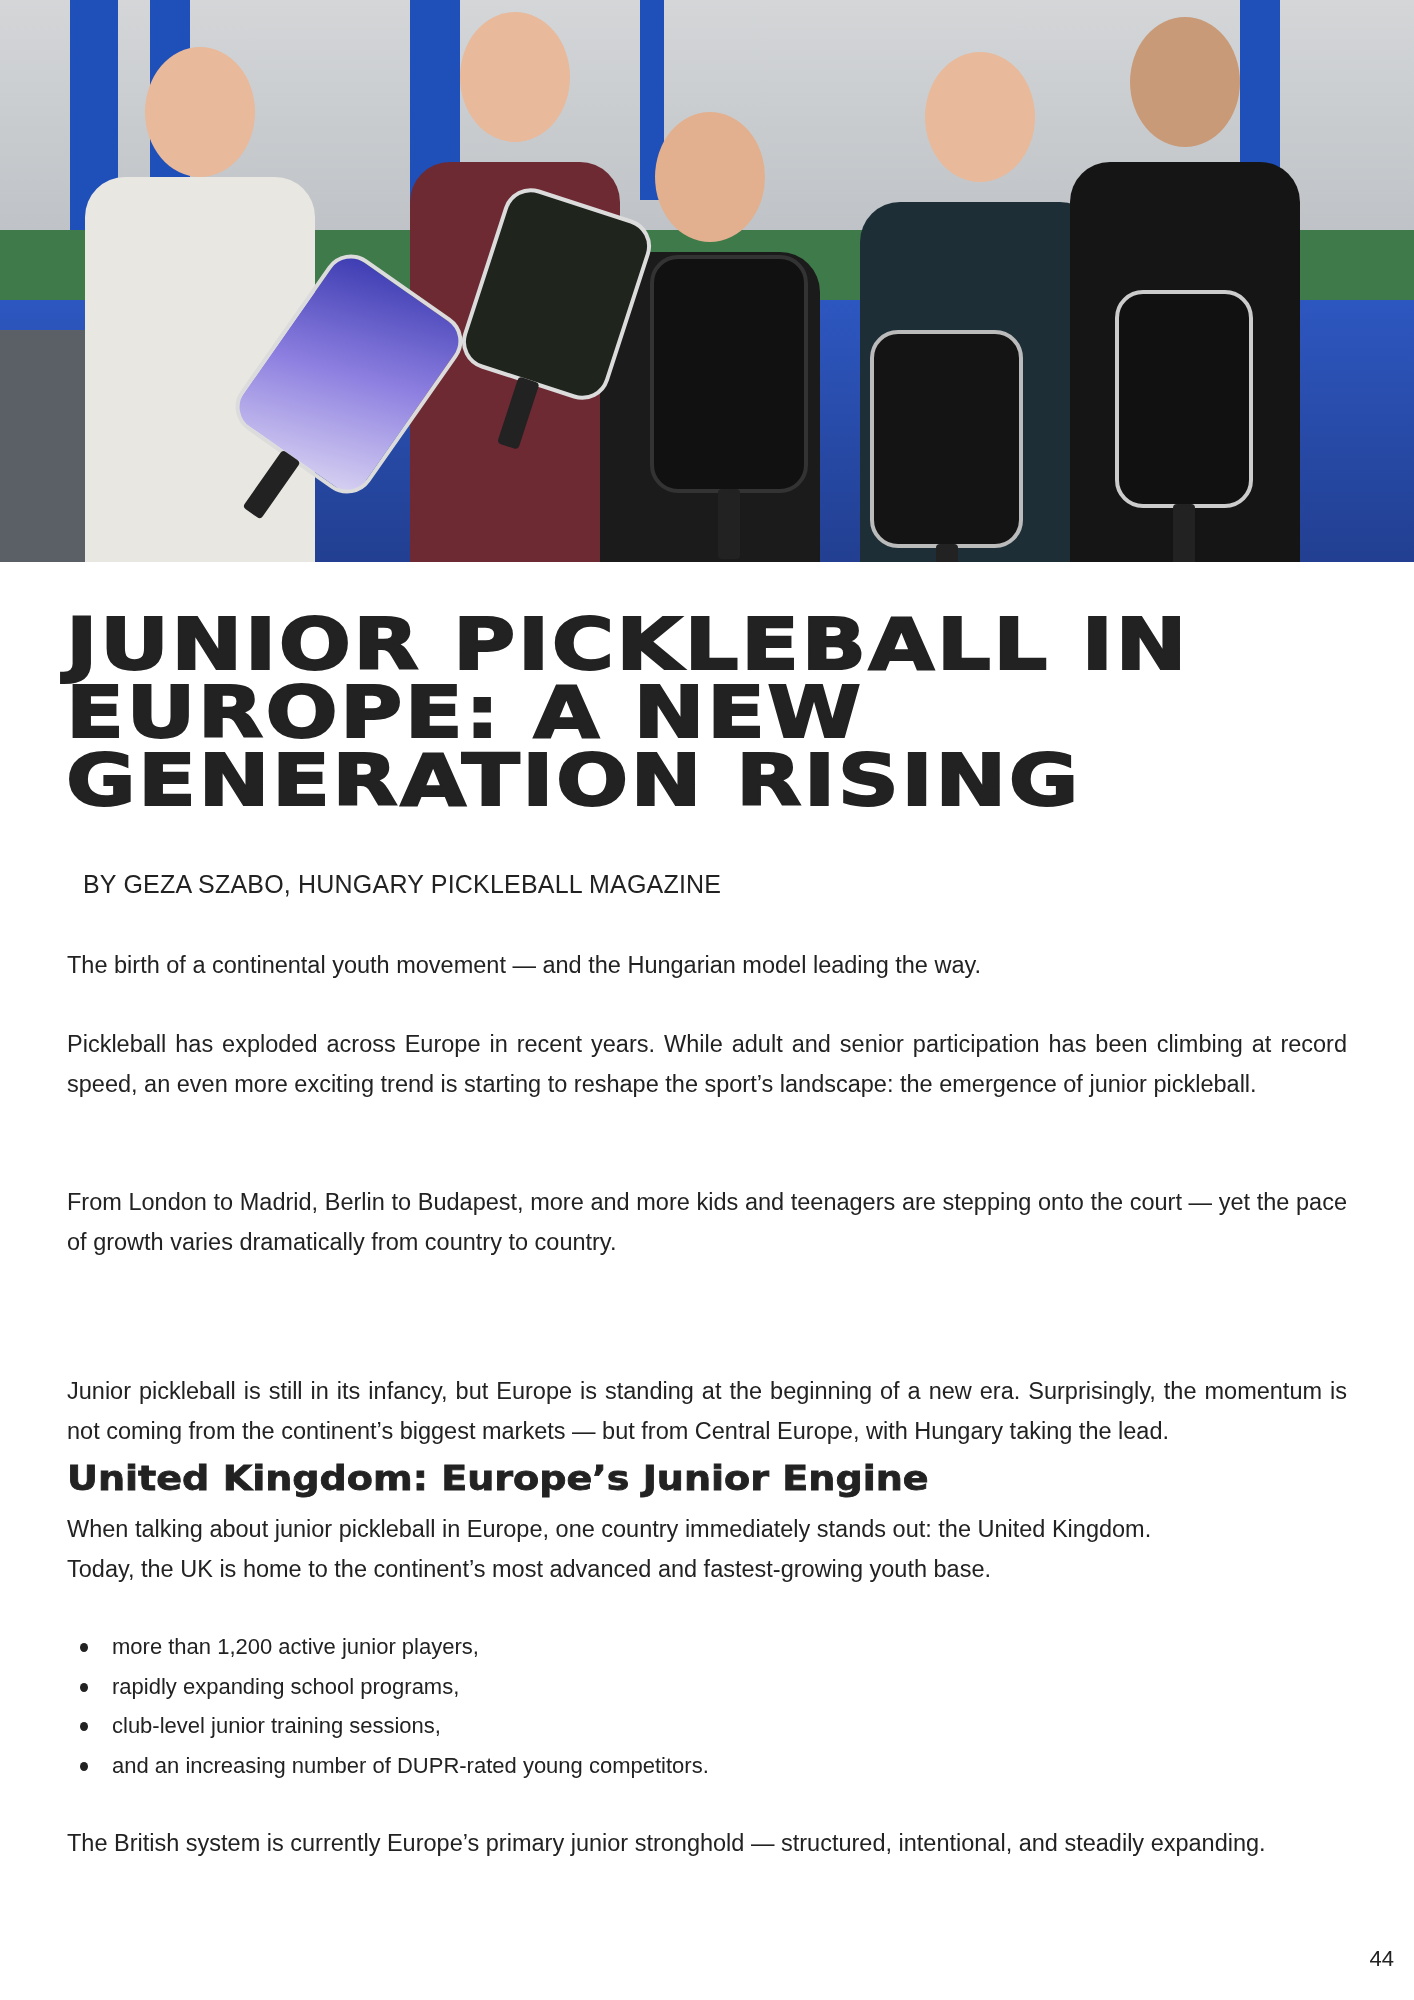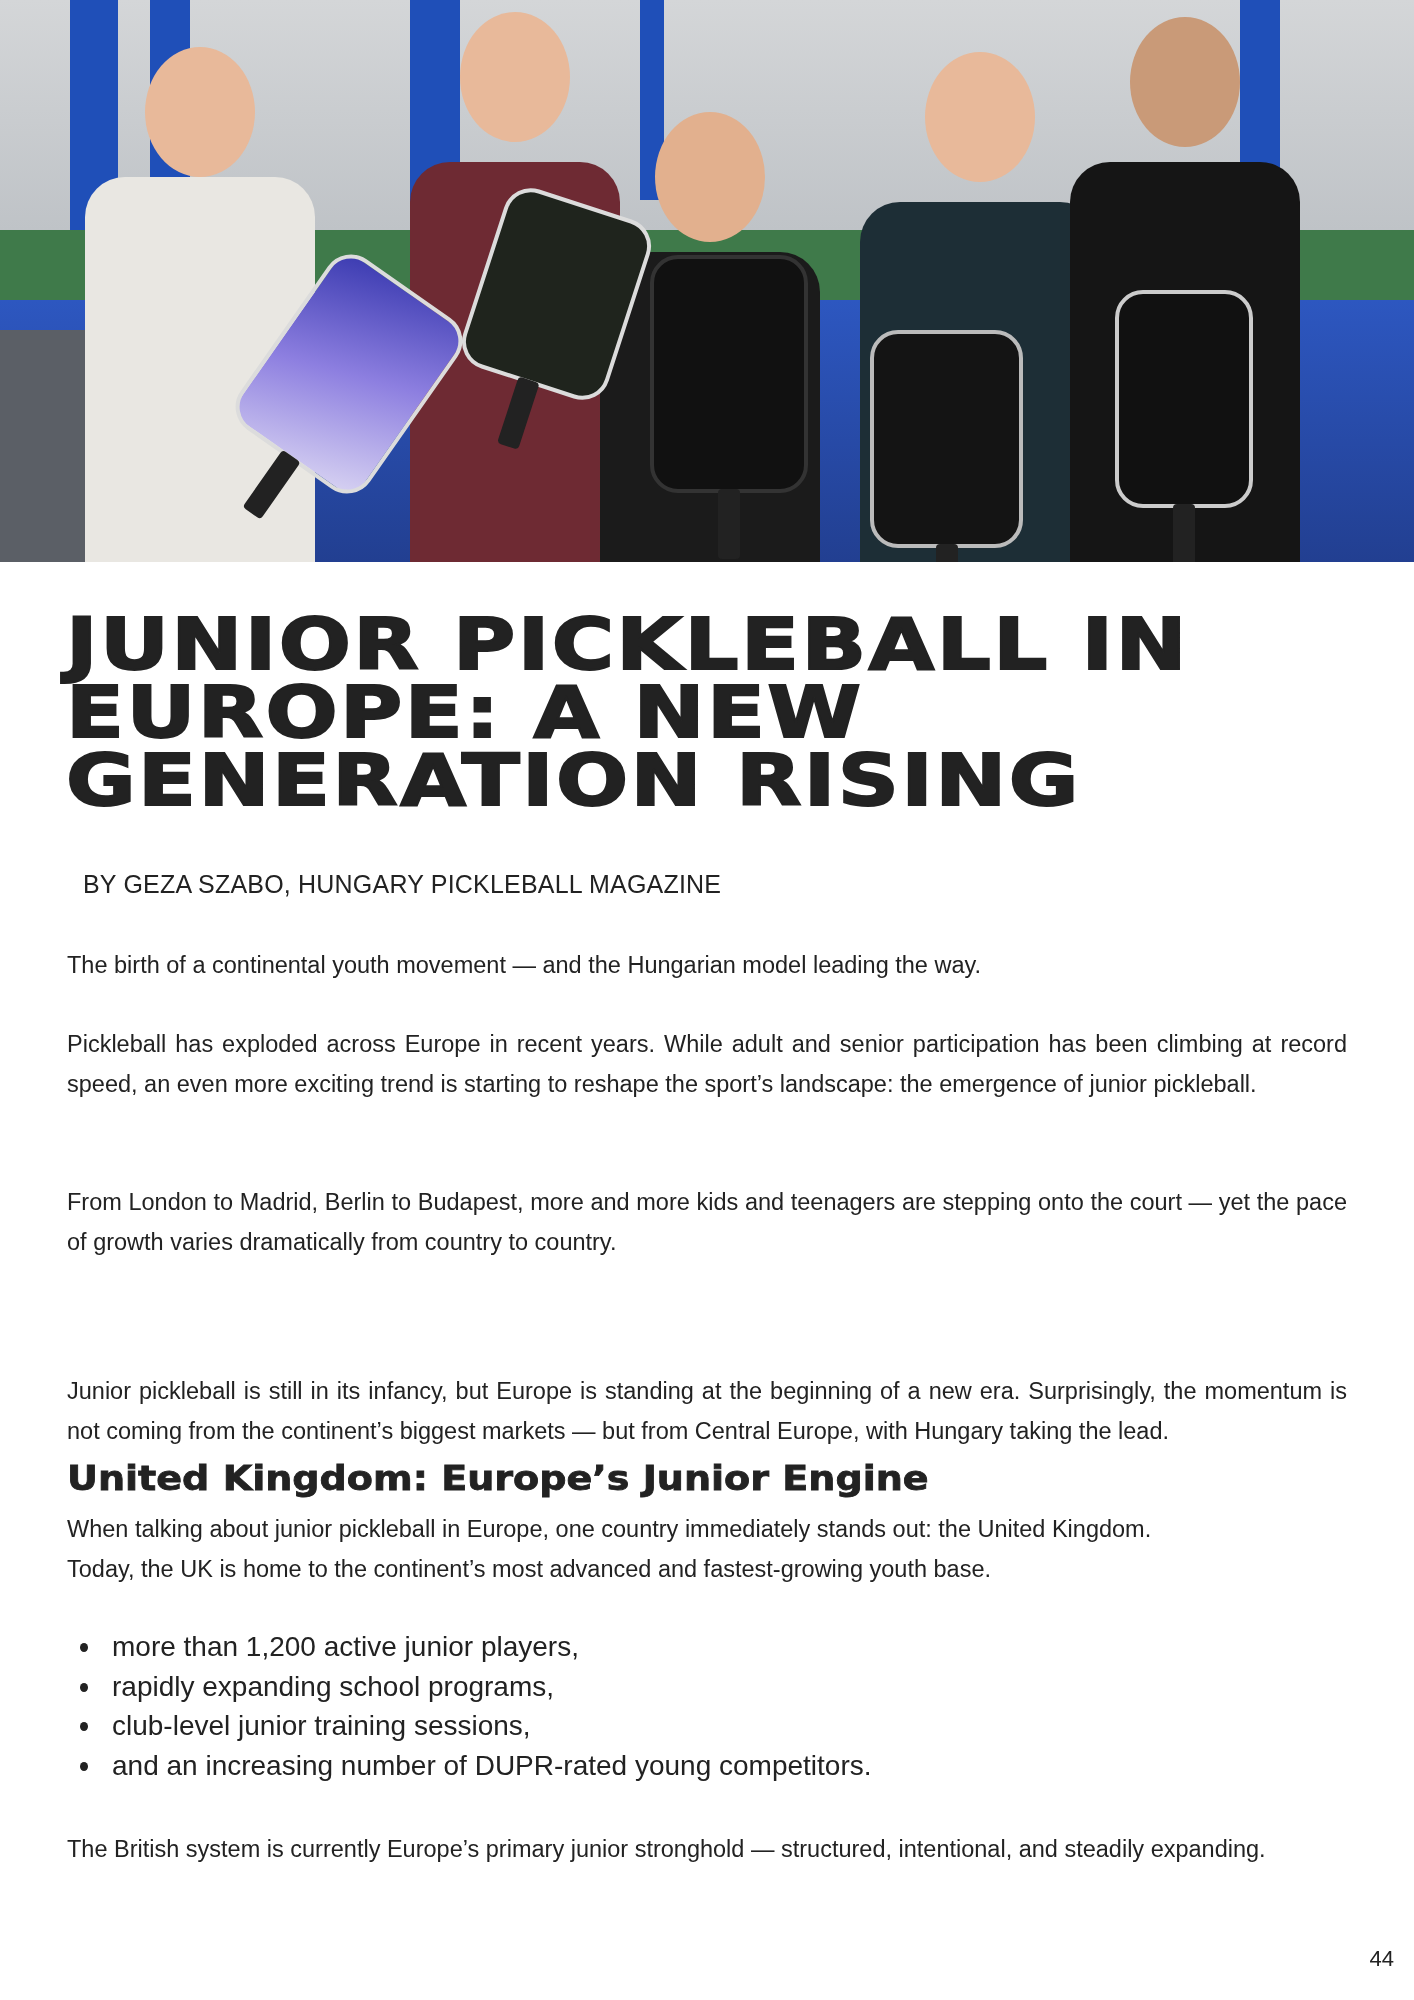--- a/index.html
+++ b/index.html
@@ -35,23 +35,23 @@
   .p1 { top: 1025px; }
   .p2 { top: 1183px; }
   .p3 { top: 1360px; margin-top: 12px; }
   .h2 {
     position: absolute; left: 67px; top: 1458px; margin: 0;
     font-family: "DejaVu Sans", sans-serif; font-weight: 900; font-size: 34px; color: #222;
     transform: scaleX(1.12); transform-origin: left top; -webkit-text-stroke: 0.8px #222;
   }
   .p4 { top: 1510px; text-align: left; }
   .bullets { position: absolute; left: 67px; top: 1627px; margin: 0; padding: 0 0 0 45px; list-style: none; }
-  .bullets li { position: relative; font-size: 28px; line-height: 39.5px; color: #222; }
+  .bullets li { position: relative; font-size: 22px; line-height: 39.5px; color: #222; }
   .bullets li::before { content: ""; position: absolute; left: -32px; top: 16px; width: 8px; height: 9px; border-radius: 50%; background: #222; }
-  .p5 { top: 1824px; margin-top: 6px; }
+  .p5 { top: 1824px; }
   .pageno { position: absolute; right: 20px; top: 1946px; font-size: 22px; color: #222; }
 </style>
 </head>
 <body>
 
 <div class="hero">
   <div class="wall"></div>
   <div class="pillar" style="left:70px;"></div>
   <div class="pillar" style="left:150px;width:40px;"></div>
   <div class="pillar" style="left:410px;width:50px;"></div>

